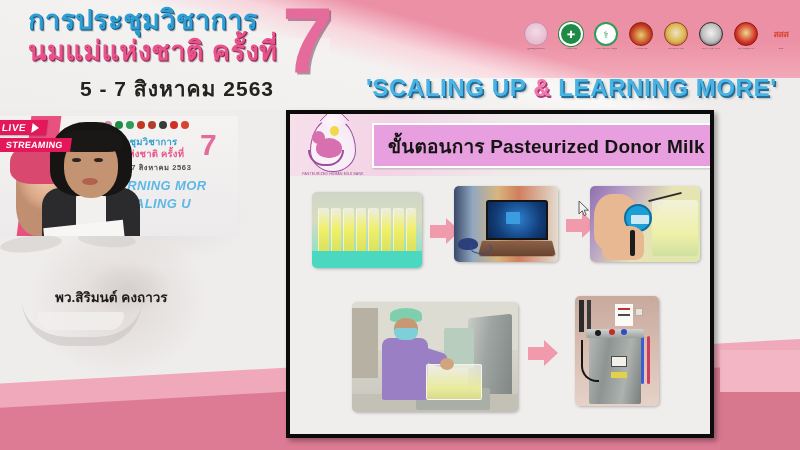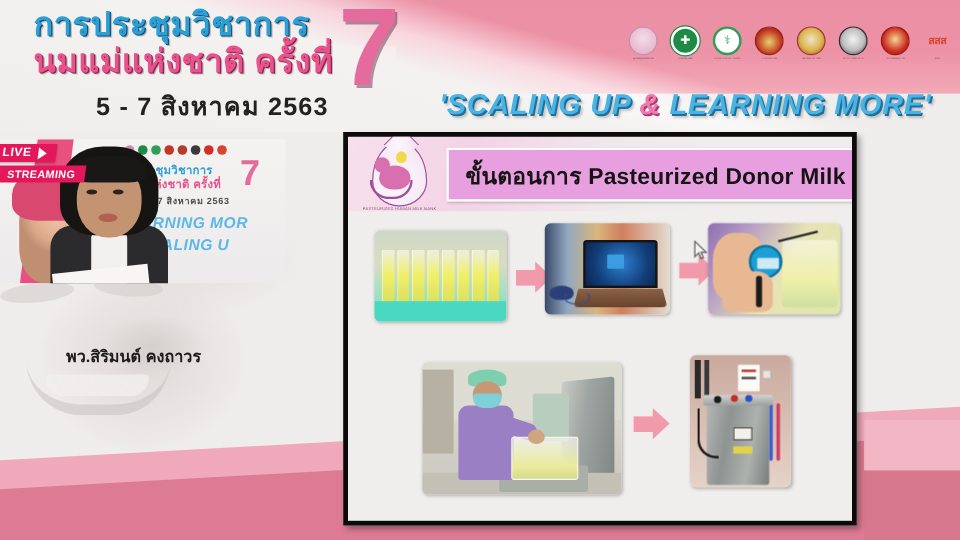--- a/index.html
+++ b/index.html
@@ -104,21 +104,21 @@
     letter-spacing:1px; white-space:nowrap;
   }
   .edition-number {
     position:absolute; left:282px; top:-6px;
     font-size:92px; font-weight:bold; color:#e46b9c;
     text-shadow:2px 2px 0 rgba(80,30,55,.45);
     line-height:1;
   }
   .slogan {
     position:absolute; left:366px; top:74px;
-    font-size:24px; font-weight:bold; font-style:italic;
+    font-size:24px; font-weight:bold; 
     color:#49b4e4; letter-spacing:.6px; white-space:nowrap;
     text-shadow:1.5px 1.5px 0 #1f6e9c, 3px 3px 2px rgba(0,0,0,.2);
   }
   .slogan .amp { color:#f07ab0; text-shadow:1.5px 1.5px 0 #b13a75; }
 
   
   .logo-strip {
     position:absolute; right:6px; top:22px;
     display:flex; align-items:flex-end; gap:9px;
   }

